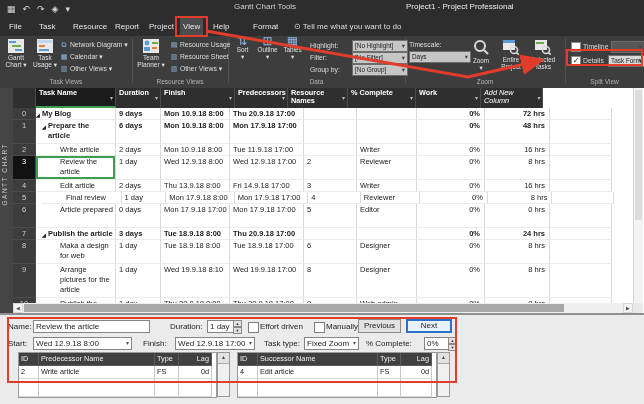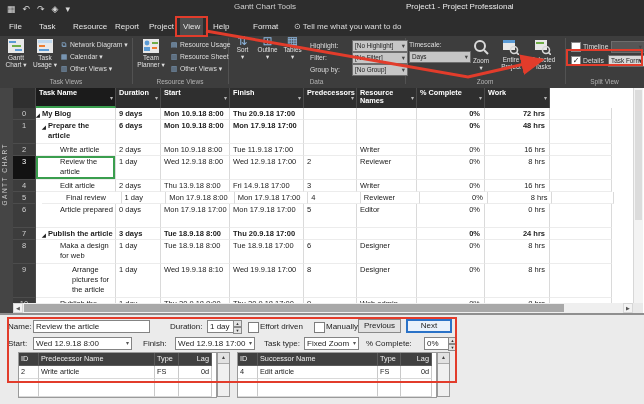--- a/index.html
+++ b/index.html
@@ -229,26 +229,26 @@
   </div>
 
   <div id="sheet">
     <div id="pane-strip">
         <span>GANTT CHART</span>
       </div>
     <div id="corner"></div>
     <div id="colheads">
       <div class="hcell hsel" style="width:80px"><span>Task Name</span><span class="da">▾</span></div>
       <div class="hcell" style="width:45px"><span>Duration</span><span class="da">▾</span></div>
-      <div class="hcell" style="width:69px"><span>Start</span><span class="da">▾</span></div>
       <div class="hcell" style="width:74px"><span>Finish</span><span class="da">▾</span></div>
       <div class="hcell" style="width:53px"><span>Predecessors</span><span class="da">▾</span></div>
       <div class="hcell" style="width:60px"><span>Resource Names</span><span class="da">▾</span></div>
       <div class="hcell" style="width:68px"><span>% Complete</span><span class="da">▾</span></div>
       <div class="hcell" style="width:65px"><span>Work</span><span class="da">▾</span></div>
+      <div class="hcell italic" style="width:62px"><span>Add New Column</span><span class="da">▾</span></div>
     </div>
     <div id="rownums">
         <div class="rownum" style="height: 12px; line-height: 12px;">0</div>
         <div class="rownum" style="height: 24px; line-height: 12px;">1</div>
         <div class="rownum" style="height: 12px; line-height: 12px;">2</div>
         <div class="rownum sel" style="height: 24px; line-height: 12px;">3</div>
         <div class="rownum" style="height: 12px; line-height: 12px;">4</div>
         <div class="rownum" style="height: 12px; line-height: 12px;">5</div>
         <div class="rownum" style="height: 24px; line-height: 12px;">6</div>
         <div class="rownum" style="height: 12px; line-height: 12px;">7</div>
@@ -350,21 +350,21 @@
           <div class="tcell c1" style="width: 45px; height: 24px;">1 day</div>
           <div class="tcell c2" style="width: 69px; height: 24px;">Tue 18.9.18 8:00</div>
           <div class="tcell c3" style="width: 74px; height: 24px;">Tue 18.9.18 17:00</div>
           <div class="tcell c4" style="width: 53px; height: 24px;">6</div>
           <div class="tcell c5" style="width: 60px; height: 24px;">Designer</div>
           <div class="tcell c6 num" style="width: 68px; height: 24px;">0%</div>
           <div class="tcell c7 num" style="width: 65px; height: 24px;">8 hrs</div>
           <div class="tcell c8" style="width: 62px; height: 24px;"></div>
         </div>
         <div class="trow" style="height: 34px;">
-          <div class="tcell c0" style="width: 80px; height: 34px; position: relative; padding-left: 36px;">Arrange pictures for the article</div>
+          <div class="tcell c0" style="width: 80px; height: 34px; position: relative; padding-left: 24px;">Arrange pictures for the article</div>
           <div class="tcell c1" style="width: 45px; height: 34px;">1 day</div>
           <div class="tcell c2" style="width: 69px; height: 34px;">Wed 19.9.18 8:10</div>
           <div class="tcell c3" style="width: 74px; height: 34px;">Wed 19.9.18 17:00</div>
           <div class="tcell c4" style="width: 53px; height: 34px;">8</div>
           <div class="tcell c5" style="width: 60px; height: 34px;">Designer</div>
           <div class="tcell c6 num" style="width: 68px; height: 34px;">0%</div>
           <div class="tcell c7 num" style="width: 65px; height: 34px;">8 hrs</div>
           <div class="tcell c8" style="width: 62px; height: 34px;"></div>
         </div>
         <div class="trow" style="height: 12px;">

